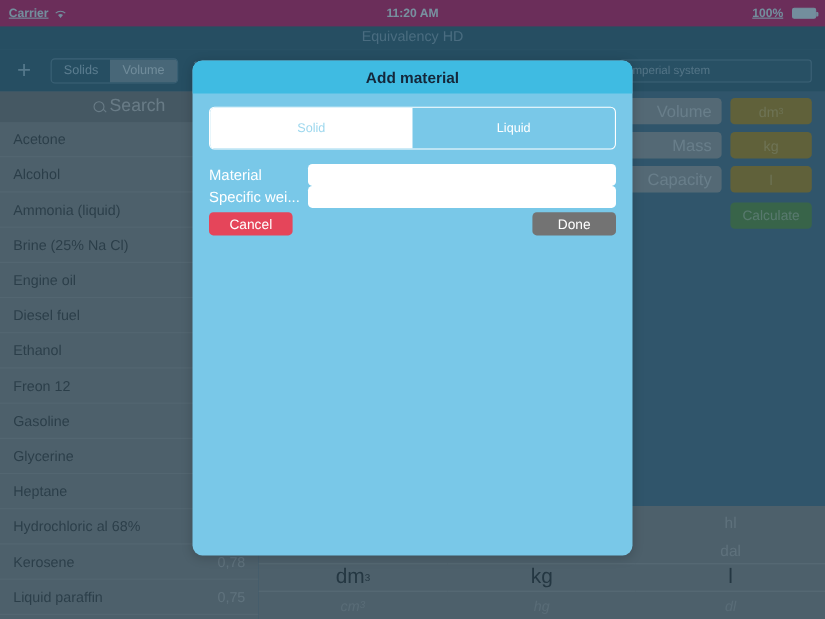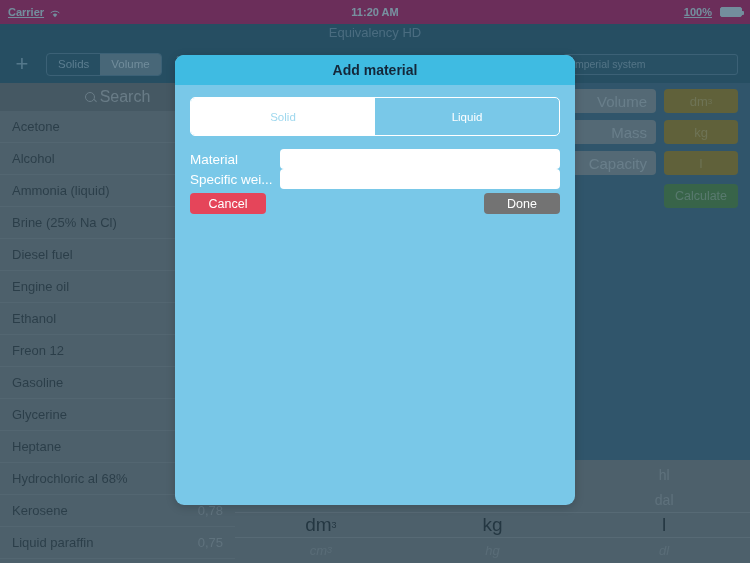--- a/index.html
+++ b/index.html
@@ -453,25 +453,25 @@
       </div>
       <div class="list-row">
         <span>Ammonia (liquid)</span>
         <span class="val"></span>
       </div>
       <div class="list-row">
         <span>Brine (25% Na Cl)</span>
         <span class="val"></span>
       </div>
       <div class="list-row">
+        <span>Engine oil</span>
+        <span class="val"></span>
+      </div>
+      <div class="list-row">
         <span>Diesel fuel</span>
-        <span class="val"></span>
-      </div>
-      <div class="list-row">
-        <span>Engine oil</span>
         <span class="val"></span>
       </div>
       <div class="list-row">
         <span>Ethanol</span>
         <span class="val"></span>
       </div>
       <div class="list-row">
         <span>Freon 12</span>
         <span class="val"></span>
       </div>

